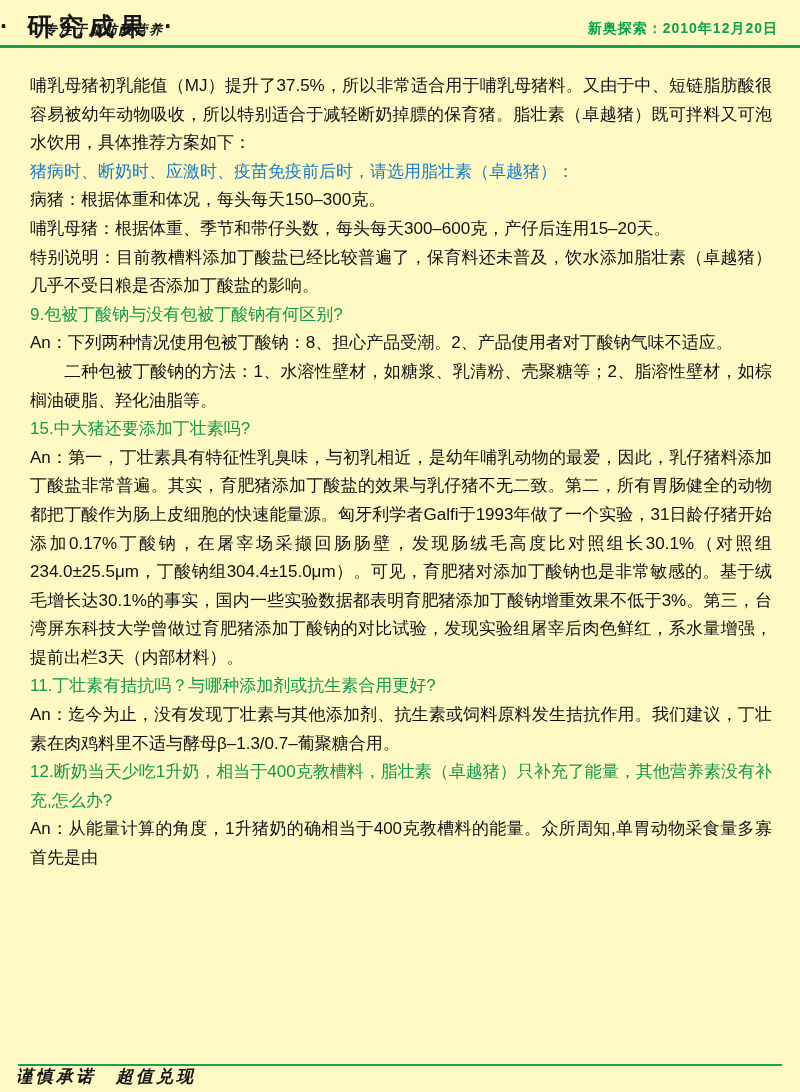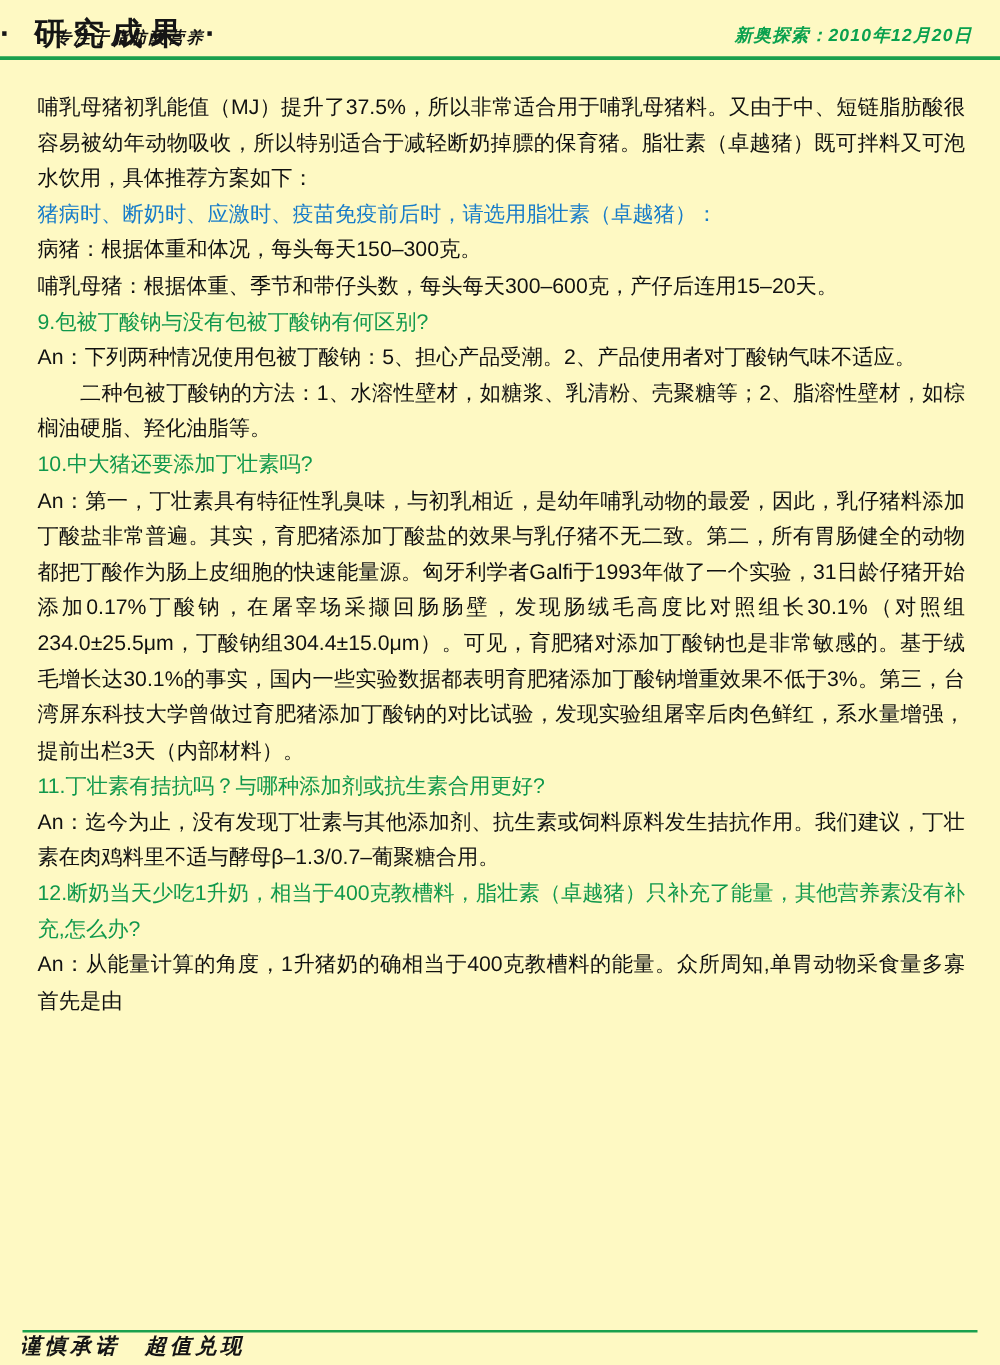--- a/index.html
+++ b/index.html
@@ -21,21 +21,21 @@
     font-size:13px;font-weight:bold;font-style:italic;
     color:#151515;letter-spacing:2px;
   }
   .header-title{
     position:absolute;left:0;right:0;bottom:2px;
     font-size:25px;font-weight:bold;color:#151515;
     letter-spacing:6px;
   }
   .header-right{
     position:absolute;right:22px;bottom:7px;
-    font-size:14px;font-weight:bold;font-style:italic;
+    font-size:14px;font-weight:bold;
     color:#0aa14e;letter-spacing:1px;
   }
   
   .content{
     position:absolute;top:72px;left:30px;right:28px;
     font-size:17px;line-height:28.6px;
     color:#111111;
     text-align:justify;
   }
   .content p.block{margin:0;font-weight:normal;}
@@ -63,24 +63,25 @@
     <div class="header-left">专注于脂肪酸营养</div>
     <div class="header-title">· 研究成果 ·</div>
     <div class="header-right">新奥探索：2010年12月20日</div>
   </div>
 
   <div class="content">
       <p class="block para">哺乳母猪初乳能值（MJ）提升了37.5%，所以非常适合用于哺乳母猪料。又由于中、短链脂肪酸很容易被幼年动物吸收，所以特别适合于减轻断奶掉膘的保育猪。脂壮素（卓越猪）既可拌料又可泡水饮用，具体推荐方案如下：</p>
       <p class="block blue">猪病时、断奶时、应激时、疫苗免疫前后时，请选用脂壮素（卓越猪）：</p>
       <p class="block para">病猪：根据体重和体况，每头每天150–300克。</p>
       <p class="block para">哺乳母猪：根据体重、季节和带仔头数，每头每天300–600克，产仔后连用15–20天。</p>
+      <p class="block para">特别说明：目前教槽料添加丁酸盐已经比较普遍了，保育料还未普及，饮水添加脂壮素（卓越猪）几乎不受日粮是否添加丁酸盐的影响。</p>
       <p class="block heading">9.包被丁酸钠与没有包被丁酸钠有何区别?</p>
-      <p class="block para">An：下列两种情况使用包被丁酸钠：5、担心产品受潮。2、产品使用者对丁酸钠气味不适应。</p>
+      <p class="block para">An：下列两种情况使用包被丁酸钠：8、担心产品受潮。2、产品使用者对丁酸钠气味不适应。</p>
       <p class="block para indent">二种包被丁酸钠的方法：1、水溶性壁材，如糖浆、乳清粉、壳聚糖等；2、脂溶性壁材，如棕榈油硬脂、羟化油脂等。</p>
-      <p class="block heading">10.中大猪还要添加丁壮素吗?</p>
+      <p class="block heading">15.中大猪还要添加丁壮素吗?</p>
       <p class="block para">An：第一，丁壮素具有特征性乳臭味，与初乳相近，是幼年哺乳动物的最爱，因此，乳仔猪料添加丁酸盐非常普遍。其实，育肥猪添加丁酸盐的效果与乳仔猪不无二致。第二，所有胃肠健全的动物都把丁酸作为肠上皮细胞的快速能量源。匈牙利学者Galfi于1993年做了一个实验，31日龄仔猪开始添加0.17%丁酸钠，在屠宰场采撷回肠肠壁，发现肠绒毛高度比对照组长30.1%（对照组234.0±25.5μm，丁酸钠组304.4±15.0μm）。可见，育肥猪对添加丁酸钠也是非常敏感的。基于绒毛增长达30.1%的事实，国内一些实验数据都表明育肥猪添加丁酸钠增重效果不低于3%。第三，台湾屏东科技大学曾做过育肥猪添加丁酸钠的对比试验，发现实验组屠宰后肉色鲜红，系水量增强，提前出栏3天（内部材料）。</p>
       <p class="block heading">11.丁壮素有拮抗吗？与哪种添加剂或抗生素合用更好?</p>
       <p class="block para">An：迄今为止，没有发现丁壮素与其他添加剂、抗生素或饲料原料发生拮抗作用。我们建议，丁壮素在肉鸡料里不适与酵母β–1.3/0.7–葡聚糖合用。</p>
       <p class="block heading">12.断奶当天少吃1升奶，相当于400克教槽料，脂壮素（卓越猪）只补充了能量，其他营养素没有补充,怎么办?</p>
       <p class="block para">An：从能量计算的角度，1升猪奶的确相当于400克教槽料的能量。众所周知,单胃动物采食量多寡首先是由</p>
     </div>
 
   <div class="footer-rule"></div>
   <div class="footer-slogan">谨慎承诺　超值兑现</div>
 

